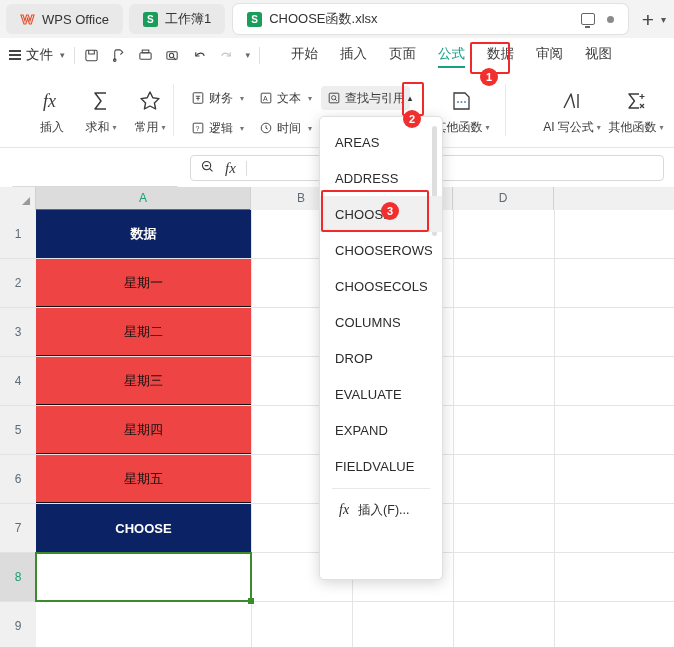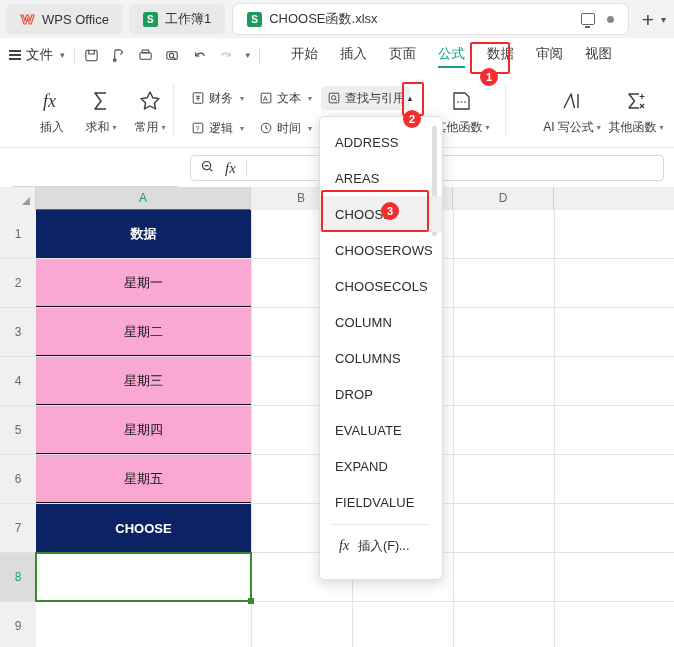--- a/index.html
+++ b/index.html
@@ -136,21 +136,21 @@
   }
   .rh.sel { background: #dcdcdc; color: #1a9c78; }
   .cellarea { position: absolute; left: 36px; top: 23px; right: 0; bottom: 0; background: #fff; }
   .gl-v { position: absolute; top: 0; bottom: 0; width: 1px; background: #e4e4e4; }
   .gl-h { position: absolute; left: 0; right: 0; height: 1px; background: #e4e4e4; }
   .cell {
     position: absolute; display: flex; align-items: center; justify-content: center;
     font-size: 13px; color: #111; overflow: hidden; white-space: nowrap;
   }
   .cell.hdrfill { background: #0b2265; color: #ffffff; font-weight: bold; }
-  .cell.datafill { background: #f9a8d4; border-bottom: 1px solid #111; }
+  .cell.datafill { background: #ef4444; border-bottom: 1px solid #111; }
   .selbox { position: absolute; border: 2px solid #3c8a2e; background: transparent; z-index: 5; }
   .selbox .handle { position: absolute; right: -4px; bottom: -4px; width: 6px; height: 6px; background: #3c8a2e; }
 
   
   .dropdown {
     position: absolute; left: 319px; top: 116px; width: 124px; height: 464px;
     background: #ffffff; border: 1px solid #e0e0e0; border-radius: 5px;
     box-shadow: 0 3px 14px rgba(0,0,0,0.17); z-index: 30; padding: 7px 0 0 0;
   }
   .dd-item {
@@ -448,26 +448,25 @@
       <div class="cell" style="left:0; top:343px; width:215px; height:48px;"></div>
 
       <div class="selbox" style="left:-1px; top:342px; width:217px; height:50px;">
         <span class="handle"></span>
       </div>
     </div>
   </div>
 
   <div class="dropdown">
     <div class="dd-scroll"></div>
+    <div class="dd-item">AREAS</div>
     <div class="dd-item">ADDRESS</div>
-    <div class="dd-item">AREAS</div>
     <div class="dd-item hover">CHOOSE</div>
     <div class="dd-item">CHOOSEROWS</div>
     <div class="dd-item">CHOOSECOLS</div>
-    <div class="dd-item">COLUMN</div>
     <div class="dd-item">COLUMNS</div>
     <div class="dd-item">DROP</div>
     <div class="dd-item">EVALUATE</div>
     <div class="dd-item">EXPAND</div>
     <div class="dd-item">FIELDVALUE</div>
     <div class="dd-sep"></div>
     <div class="dd-insert">
       <span class="fxg">fx</span>
       <span>插入(F)...</span>
     </div>

